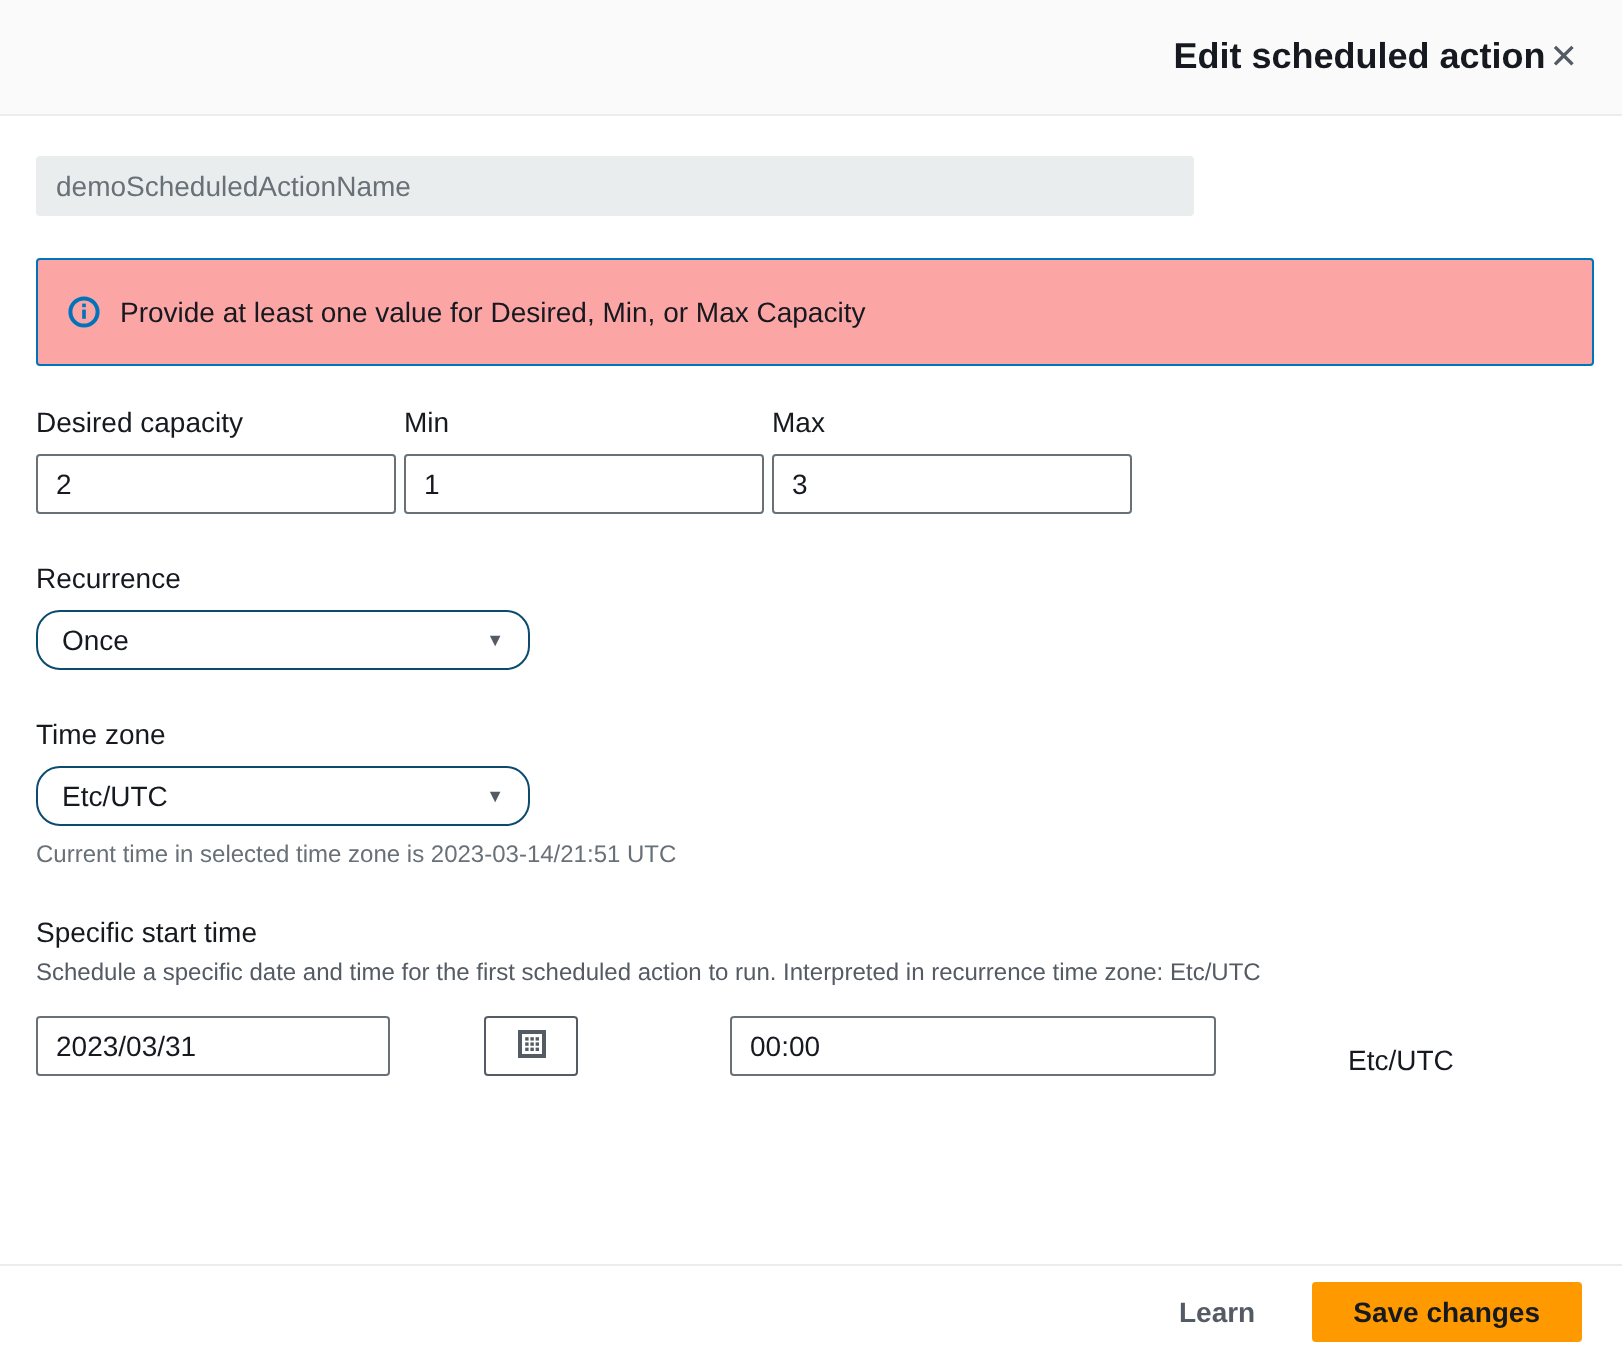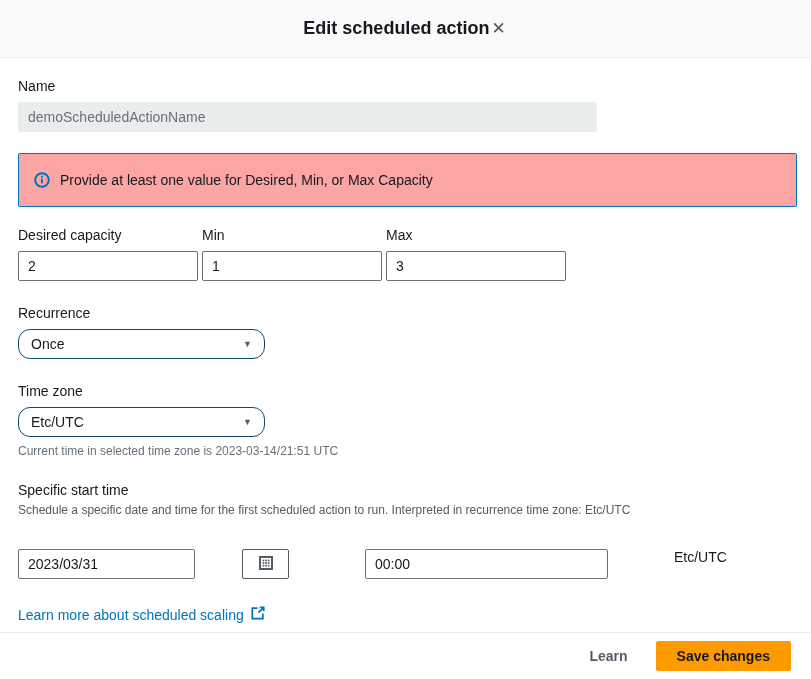--- a/index.html
+++ b/index.html
@@ -5,21 +5,21 @@
   html,body{margin:0;padding:0;}
   body{
     width:811px;height:679px;overflow:hidden;background:#ffffff;
     font-family:"Liberation Sans",sans-serif;color:#16191f;
   }
   .modal{width:811px;height:679px;display:flex;flex-direction:column;box-sizing:border-box;}
 
   
   .modal-header{
     height:58px;flex:0 0 58px;background:#fafafa;border-bottom:1px solid #eaeded;
-    display:flex;align-items:center;justify-content:center;
+    display:flex;align-items:center;justify-content:flex-end;
     padding:0 20px;box-sizing:border-box;
   }
   .modal-title{font-size:18px;font-weight:700;}
   .close-btn{
     background:none;border:none;cursor:pointer;color:#545b64;
     font-size:17px;line-height:1;padding:4px 2px;font-family:inherit;
   }
 
   
   .content{flex:1 1 auto;padding:20px 18px 0 18px;box-sizing:border-box;}
@@ -46,21 +46,21 @@
     width:247px;height:30px;box-sizing:border-box;border:1px solid #0c4a6e;border-radius:12px;
     background:#fff;display:flex;align-items:center;justify-content:space-between;
     padding:0 12px;font-size:14px;cursor:pointer;
   }
   .caret{color:#545b64;font-size:9px;line-height:1;}
   .caption{font-size:12px;color:#687078;margin-top:7px;}
 
   .section-label{font-size:14px;color:#16191f;margin:0;}
   .description{font-size:12px;color:#545b64;margin-top:5px;}
 
-  .datetime-row{display:flex;align-items:flex-start;margin-top:32px;gap:39px;}
+  .datetime-row{display:flex;align-items:flex-end;margin-top:15px;gap:39px;}
   .date-input{width:177px;}
   .cal-btn{
     width:47px;height:30px;margin-left:8px;box-sizing:border-box;
     border:1px solid #545b64;border-radius:2px;background:#fff;cursor:pointer;
     display:flex;align-items:center;justify-content:center;
   }
   .time-input{width:243px;margin-left:37px;}
   .tz-suffix{margin-left:27px;font-size:14px;color:#16191f;}
 
   .link-row{
@@ -88,21 +88,20 @@
 
 <div class="modal">
 
   <div class="modal-header">
     <h1 class="modal-title">Edit scheduled action</h1>
     <button class="close-btn">✕</button>
   </div>
 
   <div class="content">
 
-    <label class="field-label">Name</label>
     <input class="text-input name-input" type="text" readonly="" value="demoScheduledActionName" style="">
 
     <div class="alert">
       <span class="alert-icon">
         <svg width="16" height="16" viewBox="0 0 16 16">
           <circle cx="8" cy="8" r="6.8" fill="none" stroke="#0073bb" stroke-width="2"></circle>
           <rect x="7.1" y="6.8" width="1.8" height="4.6" fill="#0073bb"></rect>
           <rect x="7.1" y="3.8" width="1.8" height="1.8" fill="#0073bb"></rect>
         </svg>
       </span>
@@ -162,30 +161,20 @@
                   <rect x="9.8" y="9.8" width="1.7" height="1.7"></rect>
               </g>
             </svg>
           </span>
         </button>
         <input class="text-input time-input" type="text" value="00:00" style="">
         <span class="tz-suffix">Etc/UTC</span>
       </div>
     </div>
 
-    <a class="link-row" href="#">
-      <span>Learn more about scheduled scaling</span>
-      <span>
-        <svg width="14" height="14" viewBox="0 0 16 16" fill="none" stroke="#0073bb" stroke-width="2">
-          <path d="M13.5 8.5V14.5H1.5V2.5H7.5"></path>
-          <path d="M8.5 7.5L14.5 1.5"></path>
-          <path d="M10 1.5h4.5V6"></path>
-        </svg>
-      </span>
-    </a>
 
   </div>
 
   <div class="footer">
     <button class="cancel-btn">Learn</button>
     <button class="save-btn">Save changes</button>
   </div>
 
 </div>
 

